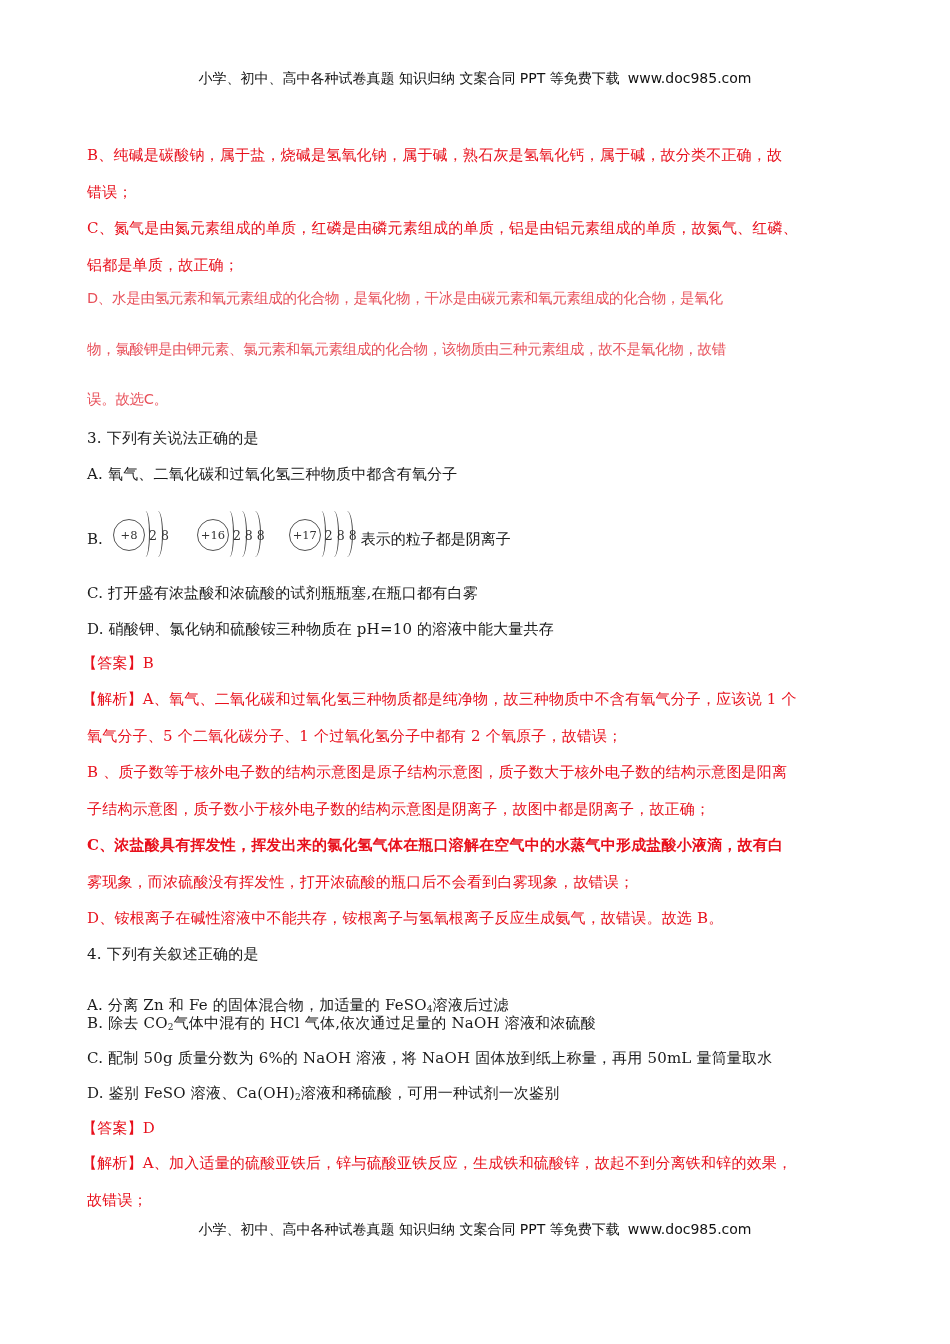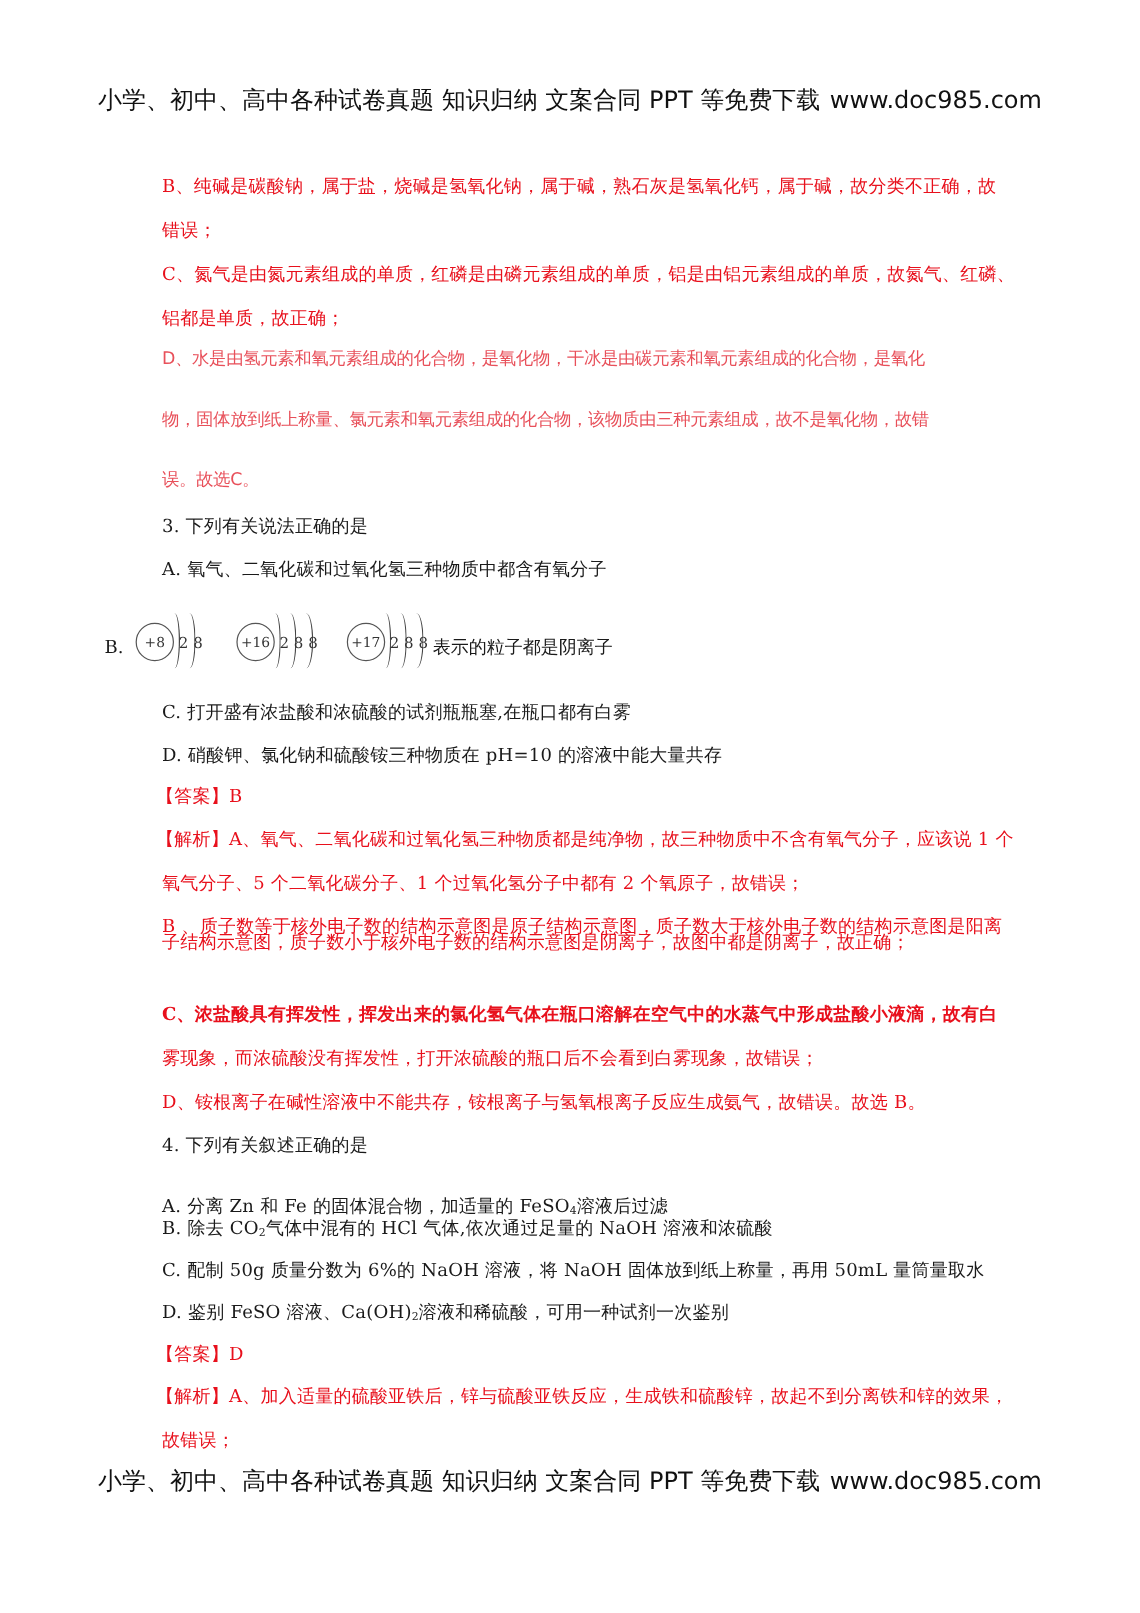--- a/index.html
+++ b/index.html
@@ -1,21 +1,21 @@
 <!DOCTYPE html>
 <html><head>
   <meta charset="utf-8">
   <style>
     html, body { margin: 0; padding: 0; background: #ffffff; }
     body { width: 950px; height: 1344px; position: relative; overflow: hidden;
            font-family: "DejaVu Serif", "Liberation Serif", serif; color: #1a1a1a; }
     .banner { position: absolute; left: 0; width: 950px; text-align: center;
-              font-family: "DejaVu Sans", "Liberation Sans", sans-serif; font-size: 20px; color: #111; }
+              font-family: "DejaVu Sans", "Liberation Sans", sans-serif; font-size: 14px; color: #111; }
     .banner .url { margin-left: 8px; }
-    .line { position: absolute; left: 87px; font-size: 15px; white-space: nowrap; letter-spacing: 0.2px; margin-left: 48px; }
+    .line { position: absolute; left: 87px; font-size: 15px; white-space: nowrap; letter-spacing: 0.2px; }
     .red { color: #e8101c; }
     .faded { color: #e8505a; font-family: "DejaVu Sans", "Liberation Sans", sans-serif; font-size: 14.5px; letter-spacing: -0.3px; }
     .black { color: #1a1a1a; }
     sub { font-size: 9px; vertical-align: -2px; }
     .diagram-row { position: absolute; left: 87px; top: 505px; height: 60px; display: flex; align-items: center; }
     .diagram-row .opt { font-size: 15px; width: 26px; margin-top: 8px; }
     .atoms { display: flex; align-items: center; gap: 10px; margin-left: 0px; }
     .atom { position: relative; height: 56px; display: flex; align-items: center; }
     .nucleus { width: 30px; height: 30px; border: 1.5px solid #555; border-radius: 50%;
                display: flex; align-items: center; justify-content: center;
@@ -30,21 +30,21 @@
 
 <div class="banner" style="top:70px;">
   <span>小学、初中、高中各种试卷真题 知识归纳 文案合同 PPT 等免费下载</span><span class="url">www.doc985.com</span>
 </div>
 
 <div class="line red" style="top:146px;">B、纯碱是碳酸钠，属于盐，烧碱是氢氧化钠，属于碱，熟石灰是氢氧化钙，属于碱，故分类不正确，故</div>
 <div class="line red" style="top:183px;">错误；</div>
 <div class="line red" style="top:219px;text-align:right;">C、氮气是由氮元素组成的单质，红磷是由磷元素组成的单质，铝是由铝元素组成的单质，故氮气、红磷、</div>
 <div class="line red" style="top:256px;">铝都是单质，故正确；</div>
 <div class="line faded" style="top:289px;">D、水是由氢元素和氧元素组成的化合物，是氧化物，干冰是由碳元素和氧元素组成的化合物，是氧化</div>
-<div class="line faded" style="top:340px;">物，固体放到纸上称量、氯元素和氧元素组成的化合物，该物质由三种元素组成，故不是氧化物，故错</div>
+<div class="line faded" style="top:340px;">物，氯酸钾是由钾元素、氯元素和氧元素组成的化合物，该物质由三种元素组成，故不是氧化物，故错</div>
 <div class="line faded" style="top:390px;">误。故选C。</div>
 
 <div class="line black" style="top:429px;">3.  下列有关说法正确的是</div>
 <div class="line black" style="top:465px;">A.  氧气、二氧化碳和过氧化氢三种物质中都含有氧分子</div>
 
 <div class="diagram-row">
   <span class="opt">B.</span>
   <div class="atoms">
     <div class="atom">
       <div class="nucleus">+8</div>
@@ -80,21 +80,21 @@
   </div>
   <span class="diagram-text">表示的粒子都是阴离子</span>
 </div>
 
 <div class="line black" style="top:584px;">C.  打开盛有浓盐酸和浓硫酸的试剂瓶瓶塞,在瓶口都有白雾</div>
 <div class="line black" style="top:620px;">D.  硝酸钾、氯化钠和硫酸铵三种物质在 pH=10 的溶液中能大量共存</div>
 <div class="line red" style="top:654px; left:82px;">【答案】B</div>
 <div class="line red" style="top:690px; left:82px;">【解析】A、氧气、二氧化碳和过氧化氢三种物质都是纯净物，故三种物质中不含有氧气分子，应该说 1 个</div>
 <div class="line red" style="top:727px;">氧气分子、5 个二氧化碳分子、1 个过氧化氢分子中都有 2 个氧原子，故错误；</div>
 <div class="line red" style="top:763px;">B 、质子数等于核外电子数的结构示意图是原子结构示意图，质子数大于核外电子数的结构示意图是阳离</div>
-<div class="line red" style="top:776px;">子结构示意图，质子数小于核外电子数的结构示意图是阴离子，故图中都是阴离子，故正确；</div>
+<div class="line red" style="top:800px;">子结构示意图，质子数小于核外电子数的结构示意图是阴离子，故图中都是阴离子，故正确；</div>
 <div class="line red" style="top:836px;font-weight:bold;">C、浓盐酸具有挥发性，挥发出来的氯化氢气体在瓶口溶解在空气中的水蒸气中形成盐酸小液滴，故有白</div>
 <div class="line red" style="top:873px;">雾现象，而浓硫酸没有挥发性，打开浓硫酸的瓶口后不会看到白雾现象，故错误；</div>
 <div class="line red" style="top:909px;">D、铵根离子在碱性溶液中不能共存，铵根离子与氢氧根离子反应生成氨气，故错误。故选 B。</div>
 
 <div class="line black" style="top:945px;">4.  下列有关叙述正确的是</div>
 <div class="line black" style="top:996px;"><span>A.  分离 Zn 和 Fe 的固体混合物，加适量的 FeSO</span><sub>4</sub><span>溶液后过滤</span></div>
 <div class="line black" style="top:1014px;"><span>B.  除去 CO</span><sub>2</sub><span>气体中混有的 HCl 气体,依次通过足量的 NaOH 溶液和浓硫酸</span></div>
 <div class="line black" style="top:1049px;">C.  配制 50g 质量分数为 6%的 NaOH 溶液，将 NaOH 固体放到纸上称量，再用 50mL 量筒量取水</div>
 <div class="line black" style="top:1084px;"><span>D.  鉴别 FeSO 溶液、Ca(OH)</span><sub>2</sub><span>溶液和稀硫酸，可用一种试剂一次鉴别</span></div>
 <div class="line red" style="top:1119px; left:82px;">【答案】D</div>

